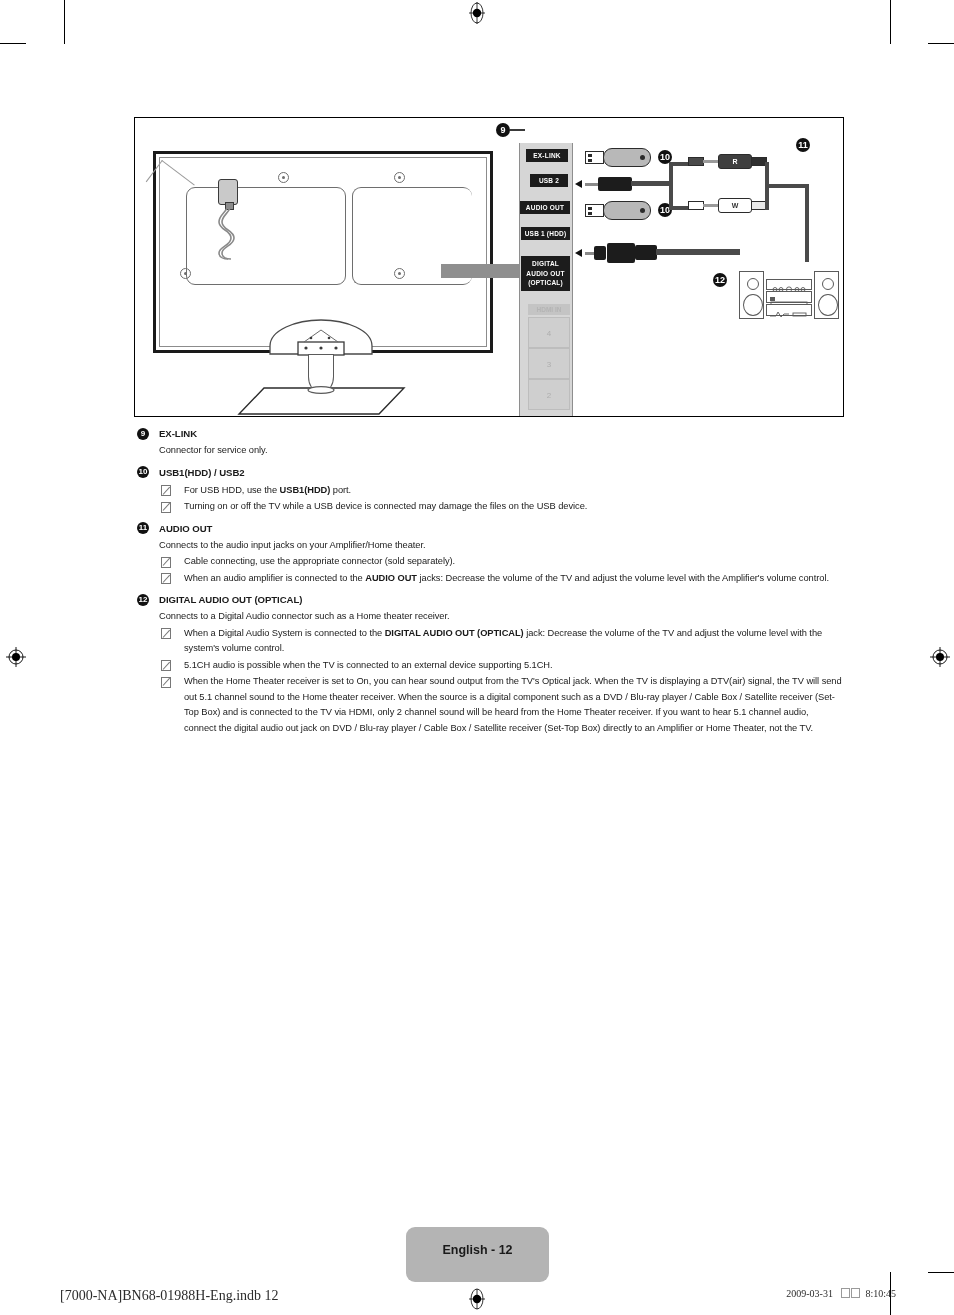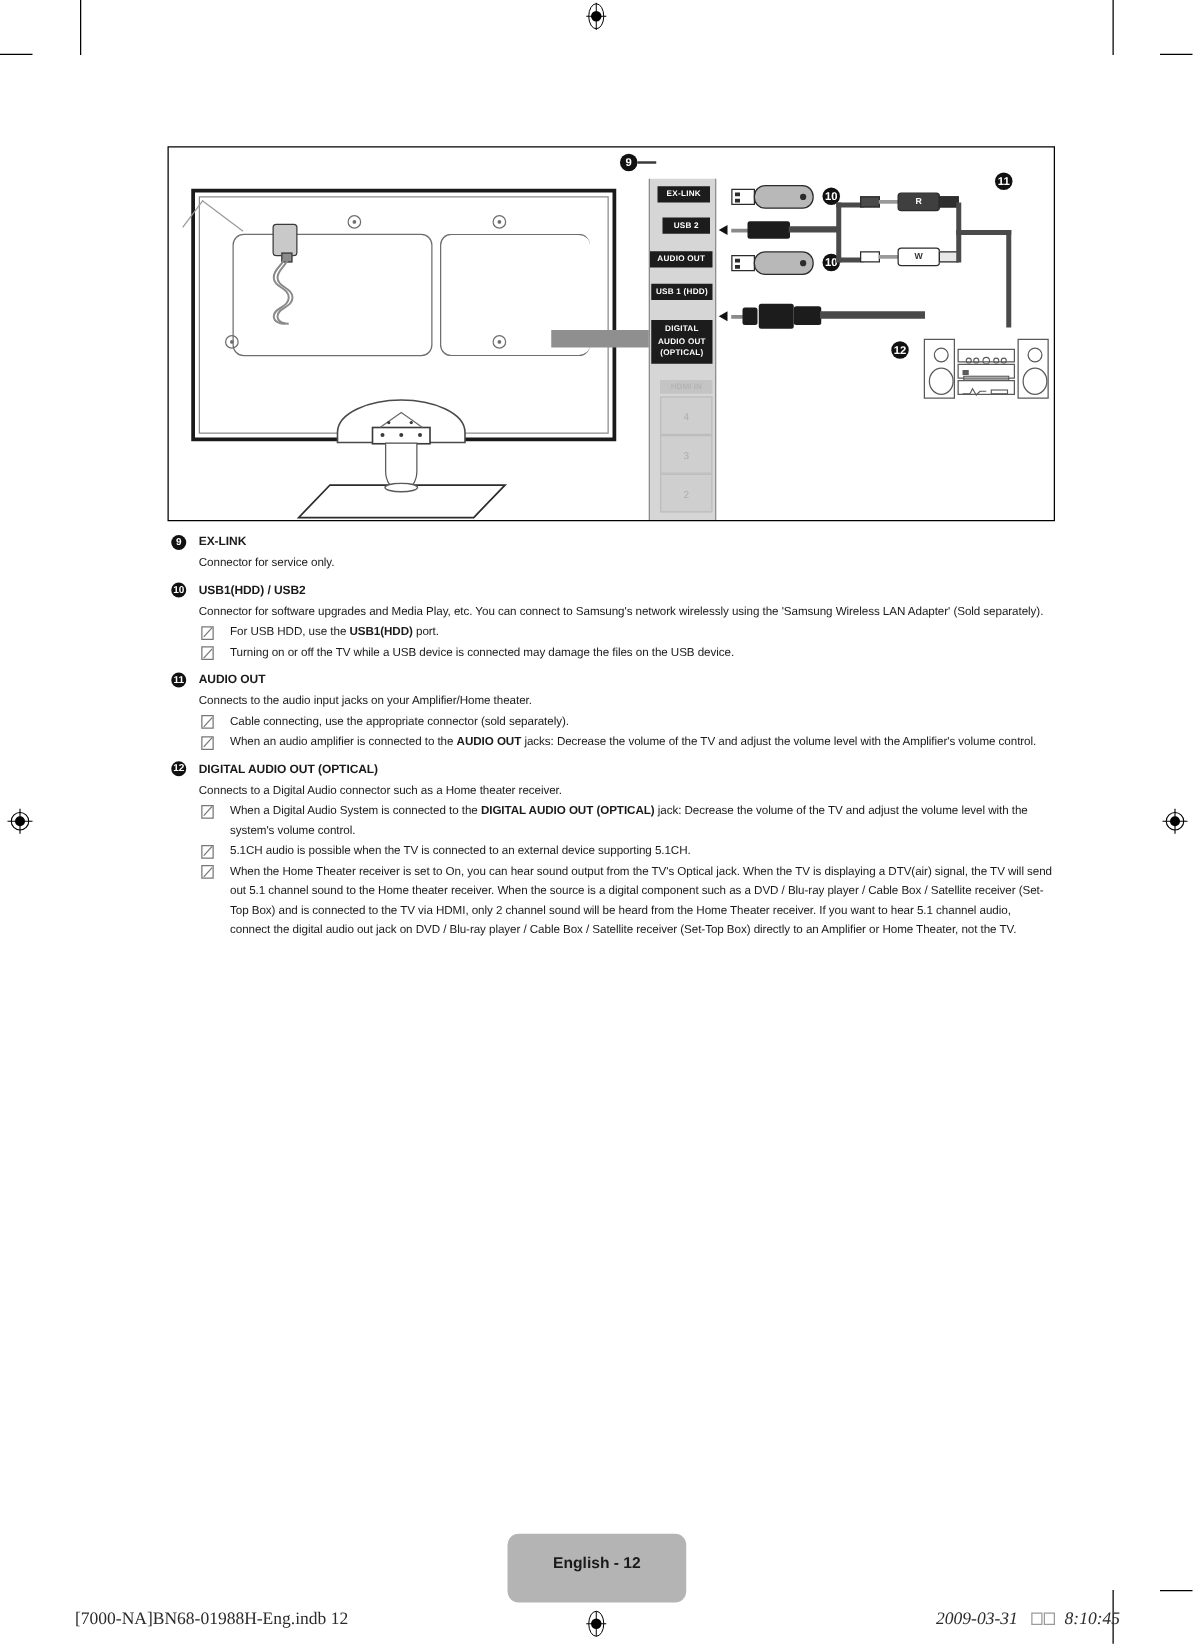--- a/index.html
+++ b/index.html
@@ -467,24 +467,23 @@
     font-family: "Liberation Serif", serif;
     font-size: 14px;
     color: #2b2b2b;
     white-space: nowrap;
   }
   .footer-right {
     position: absolute;
     right: 58px;
     top: 1288px;
     font-family: "Liberation Serif", serif;
-    font-size: 14px;
+    font-size: 10px;
     color: #2b2b2b;
     white-space: nowrap;
-    font-style: italic;
   }
   .footer-right .tofu {
     display: inline-block;
     width: 7px;
     height: 8px;
     border: 1px solid #9a9a9a;
     margin: 0 0.5px;
     vertical-align: -1px;
   }
 </style>
@@ -667,21 +666,20 @@
       <span>EX-LINK</span>
     </div>
     <div class="entry-desc">Connector for service only.</div>
   </div>
 
   <div class="entry" style="margin-top:4px;">
     <div class="entry-head">
       <span class="callout-inline">10</span>
       <span>USB1(HDD) / USB2</span>
     </div>
-    <div class="entry-desc">Connector for software upgrades and Media Play, etc. You can connect to Samsung's network wirelessly using the 'Samsung Wireless LAN Adapter' (Sold separately).</div>
     <div class="note">
       <span class="note-icon"></span>
       <span>For USB HDD, use the <b>USB1(HDD)</b> port.</span>
     </div>
     <div class="note">
       <span class="note-icon"></span>
       <span>Turning on or off the TV while a USB device is connected may damage the files on the USB device.</span>
     </div>
   </div>
 

